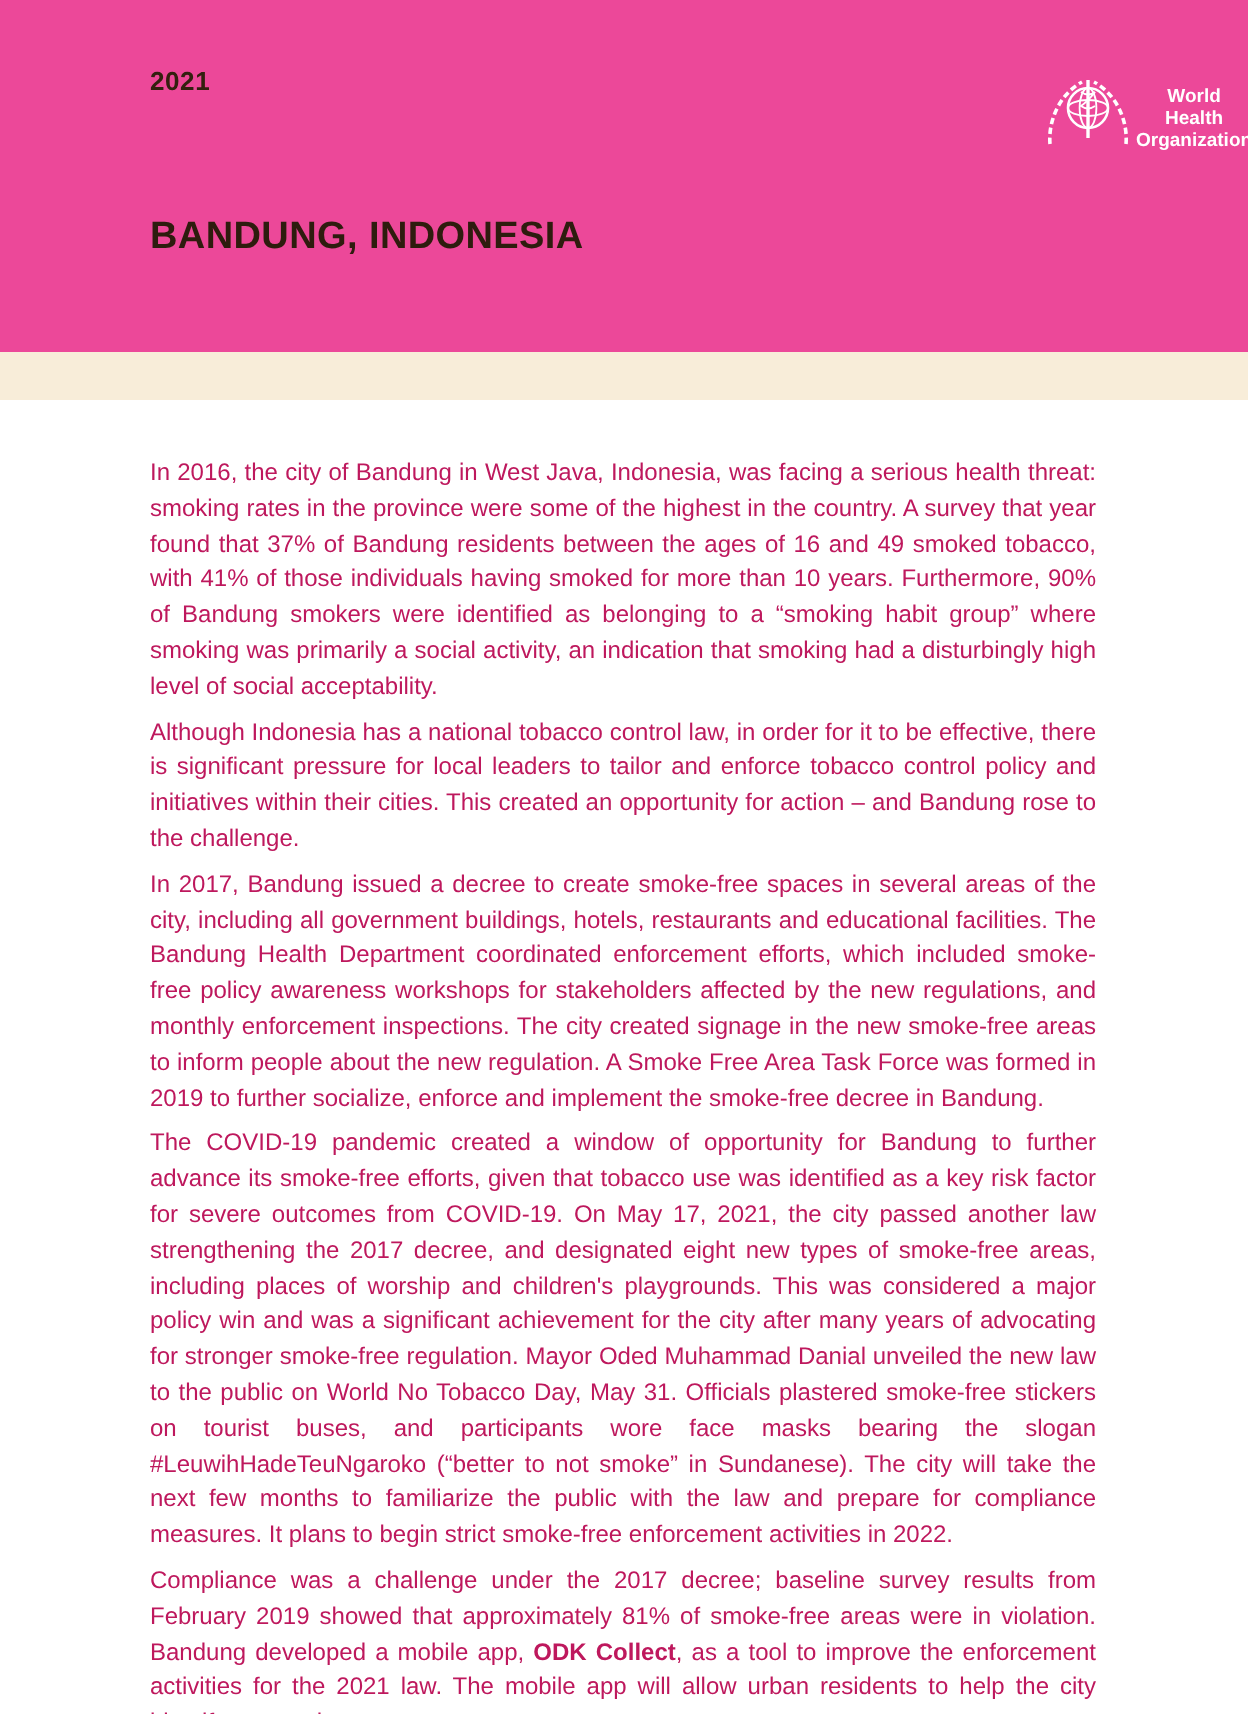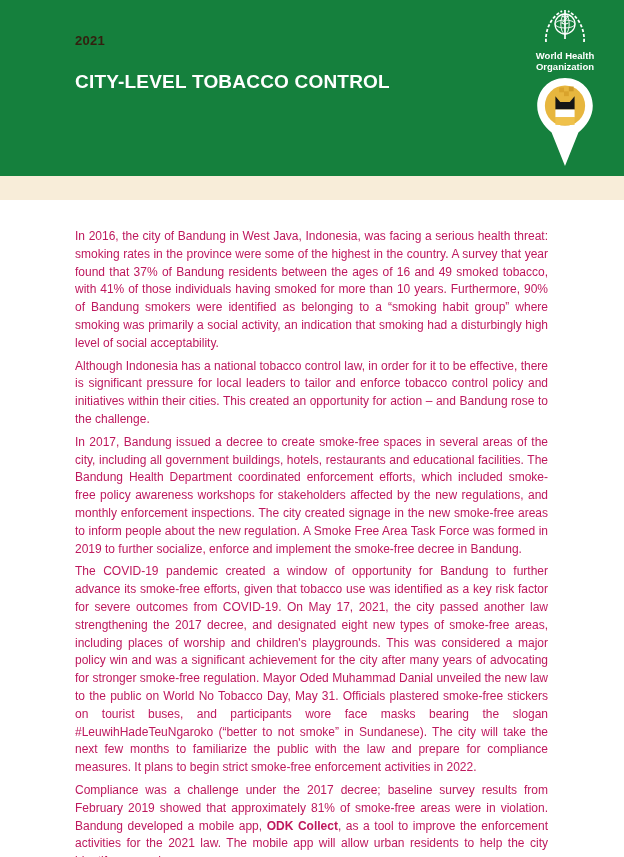--- a/index.html
+++ b/index.html
@@ -1,36 +1,36 @@
 <!DOCTYPE html>
 <html><head>
 <meta charset="utf-8">
 <style>
   html,body{margin:0;padding:0;background:#ffffff;}
   .page{
     width:624px;height:857px;position:relative;overflow:hidden;
     background:#ffffff;font-family:"Liberation Sans",sans-serif;
   }
   
-  .masthead{height:176px;background:#15803d;position:relative;}
+  .masthead{height:176px;background:#ec4899;position:relative;}
   .year{
     position:absolute;left:75px;top:33px;
     font-size:13px;font-weight:bold;color:#33200F;letter-spacing:.3px;
   }
   .title{
     position:absolute;left:75px;top:71px;margin:0;
     font-size:19px;font-weight:bold;color:#ffffff;letter-spacing:.2px;
   }
   .subtitle{
     position:absolute;left:75px;top:108px;margin:0;
     font-size:19px;font-weight:bold;color:#2E1C0E;letter-spacing:.2px;
   }
   .who-block{
     position:absolute;top:8px;right:14px;width:90px;
-    display:flex;flex-direction:column;align-items:center;
+    display:flex;flex-direction:row;align-items:center;
   }
   .who-name{
     color:#ffffff;font-size:9.5px;font-weight:bold;text-align:center;
     line-height:11px;margin-top:2px;
   }
   .pin-icon{margin-top:4px;display:block;}
   
   .band{height:24px;background:#F8EDD9;}
   
   .article{padding:28px 76px 0 75px;}
@@ -40,21 +40,21 @@
   }
   .article p strong{font-weight:bold;}
 </style>
 </head>
 <body>
 
 <div class="page">
 
   <header class="masthead">
     <div class="year">2021</div>
-    <h1 class="title">CITY-LEVEL TOBACCO CONTROL</h1>
+    <h2 class="subtitle">BANDUNG, INDONESIA</h2>
 
     <div class="who-block">
 
       <span>
         <svg width="48" height="36" viewBox="0 0 48 36" aria-hidden="true">
           <path d="M5 34 C4 22 10 9 21 3" fill="none" stroke="#ffffff" stroke-width="1.8" stroke-dasharray="3.2 1.8"></path>
           <path d="M43 34 C44 22 38 9 27 3" fill="none" stroke="#ffffff" stroke-width="1.8" stroke-dasharray="3.2 1.8"></path>
           <circle cx="24" cy="16" r="10" fill="none" stroke="#ffffff" stroke-width="1.3"></circle>
           <ellipse cx="24" cy="16" rx="10" ry="4" fill="none" stroke="#ffffff" stroke-width="0.9"></ellipse>
           <ellipse cx="24" cy="16" rx="4.2" ry="10" fill="none" stroke="#ffffff" stroke-width="0.9"></ellipse>

